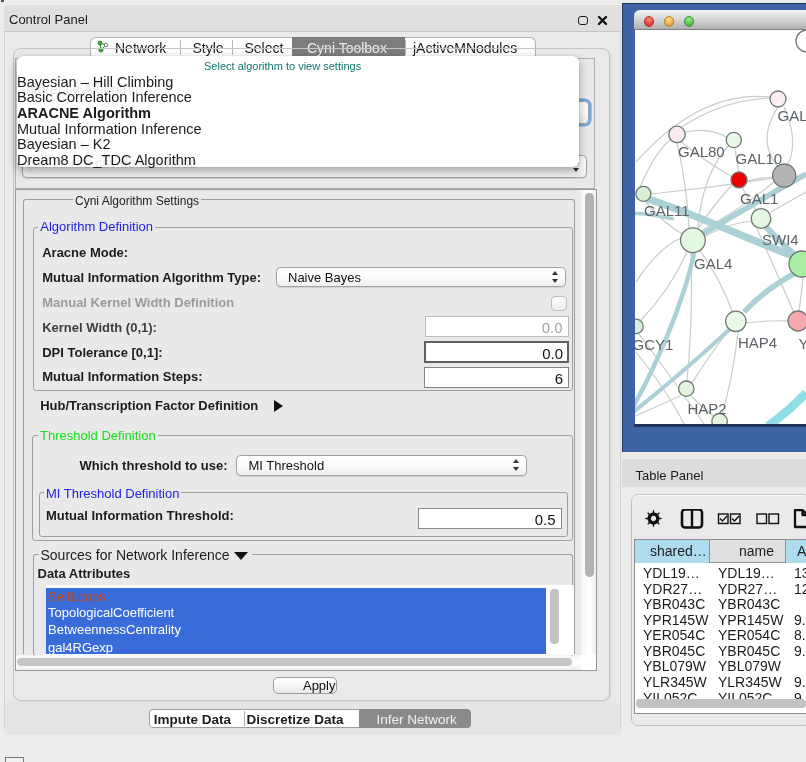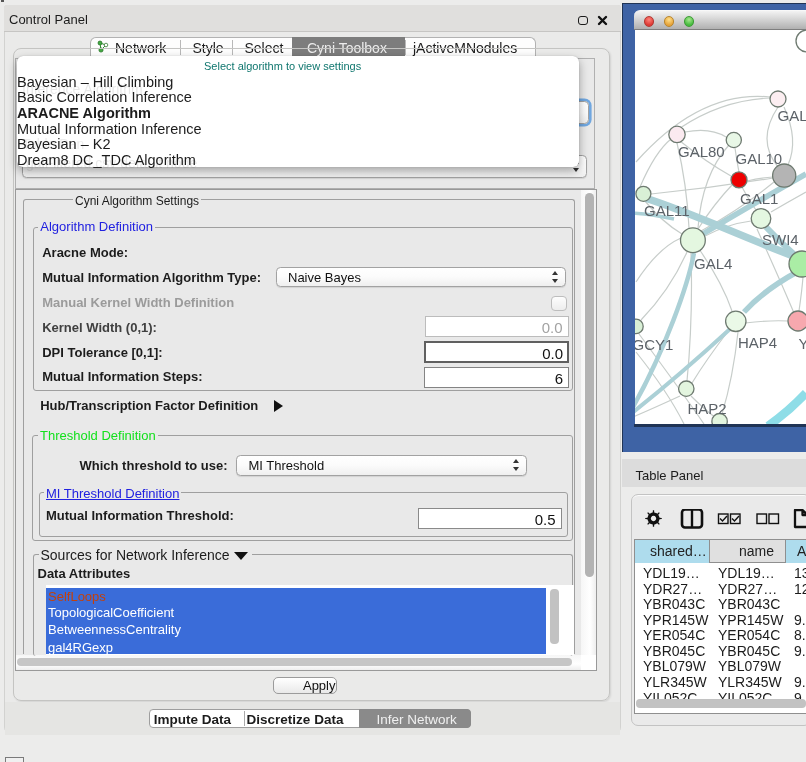--- a/index.html
+++ b/index.html
@@ -97,21 +97,21 @@
 
 <div class="group" style="left:32px; top:434.5px; width:541px; height:106px;"></div>
 <div class="gtitle" style="left:38px; top:428px; font-size:13px; color:#13e01c;">Threshold Definition</div>
 <div class="lbl bold" style="left:79.5px; top:457.5px;">Which threshold to use:</div>
 <div class="combo" style="left:236px; top:454.5px; width:290.5px; height:21.5px;">
       <span class="ctext">MI Threshold</span>
       <span class="arr"></span>
     </div>
 
 <div class="group" style="left:39px; top:492px; width:529px; height:44.5px;"></div>
-<div class="gtitle" style="left:44px; top:485.5px; font-size:13px; color:#2121e0;text-decoration:underline;">MI Threshold Definition</div>
+<div class="gtitle" style="left:44px; top:485.5px; font-size:13px; color:#2121e0;">MI Threshold Definition</div>
 <div class="lbl bold" style="left:46px; top:507.5px;">Mutual Information Threshold:</div>
 <div class="inp" style="left:418px; top:507.5px; width:143.5px; height:21px; border:1.5px solid #8a8a8a; padding:2px 5px 12px 0;">0.5</div>
 
 <div class="group" style="left:33px; top:553.5px; width:540px; height:102px; border-bottom:none;"></div>
 <div class="gtitle lbl" style="left:38.5px; top:546.5px; width:213px; height:16px; font-size:14px;">Sources for Network Inference</div>
 <div class="abs" style="left:234px; top:551.5px; width:0; height:0; border-left:7px solid transparent; border-right:7px solid transparent; border-top:8px solid #111;"></div>
 <div class="lbl bold" style="left:37.5px; top:565.5px;">Data Attributes</div>
 
 <div class="abs" style="left:46px; top:584.5px; width:527.5px; height:70px; background:#fff;"></div>
 <div class="abs" style="left:46px; top:587.5px; width:500px; height:66px; background:#3a6cd9;"></div>

